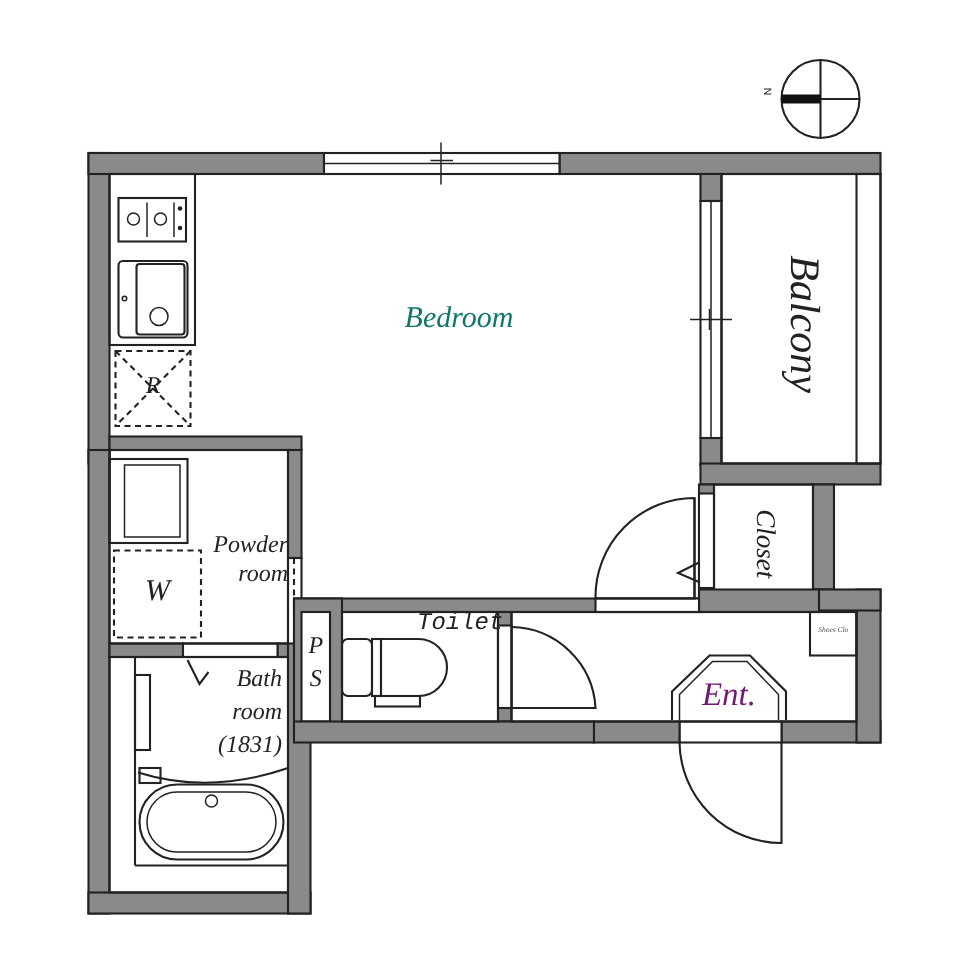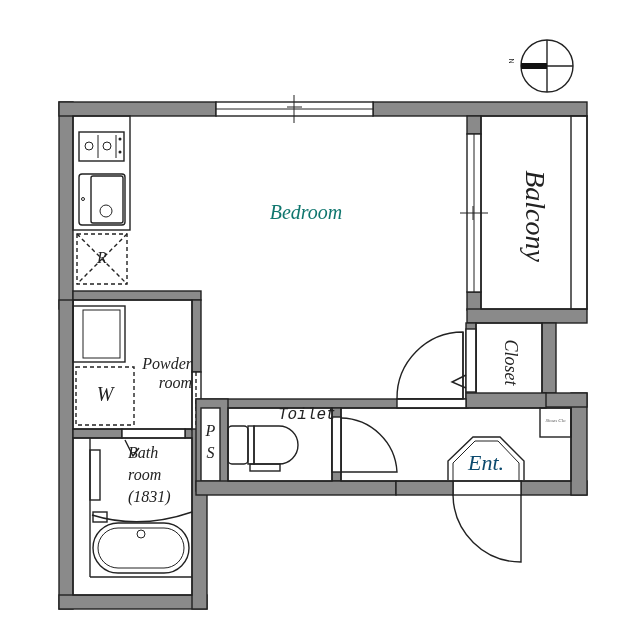--- a/index.html
+++ b/index.html
@@ -164,30 +164,30 @@
 
 <div class="overlay" style="left:126px;top:330px;width:66px;text-align:right;font-family:'Liberation Serif',serif;font-style:italic;font-size:16px;color:#222;line-height:19px;margin-top:24px;">
   <div>Powder</div>
   <div>room</div>
 </div>
 
 <div class="overlay" style="left:90px;top:383px;width:30px;text-align:center;font-family:'Liberation Serif',serif;font-style:italic;font-size:20px;color:#222;">W</div>
 
 <div class="overlay" style="left:92px;top:249px;width:20px;text-align:center;font-family:'Liberation Serif',serif;font-style:italic;font-size:16px;color:#222;">R</div>
 
-<div class="overlay" style="left:128px;top:442px;width:60px;text-align:left;font-family:'Liberation Serif',serif;font-style:italic;font-size:16px;color:#222;line-height:22px;">
+<div class="overlay" style="left:128px;top:442px;width:60px;text-align:right;font-family:'Liberation Serif',serif;font-style:italic;font-size:16px;color:#222;line-height:22px;">
   <div>Bath</div>
   <div>room</div>
   <div>(1831)</div>
 </div>
 
 <div class="overlay" style="left:278px;top:406px;width:56px;text-align:center;font-family:Liberation Mono, monospace;font-style:italic;font-size:16px;color:#222;">Toilet</div>
 
 <div class="overlay" style="left:201px;top:420px;width:19px;text-align:center;font-family:'Liberation Serif',serif;font-style:italic;font-size:16px;color:#222;line-height:22px;">
   <div>P</div>
   <div>S</div>
 </div>
 
-<div class="overlay" style="left:456px;top:450px;width:60px;text-align:center;font-family:'Liberation Serif',serif;font-style:italic;font-size:22px;color:#0c4a6e;">Ent.</div>
+<div class="overlay" style="left:456px;top:450px;width:60px;text-align:center;font-family:'Liberation Serif',serif;font-style:italic;font-size:22px;color:#701a75;">Ent.</div>
 
 <div class="overlay" style="left:540px;top:418px;width:31px;text-align:center;font-family:'Liberation Serif',serif;font-style:italic;font-size:5px;color:#555;">Shoes Clo</div>
 
 <div class="overlay" style="left:506px;top:60px;width:10px;font-family:'Liberation Sans',sans-serif;font-size:7px;color:#222;transform:rotate(90deg);">N</div>
 
 </body></html>

